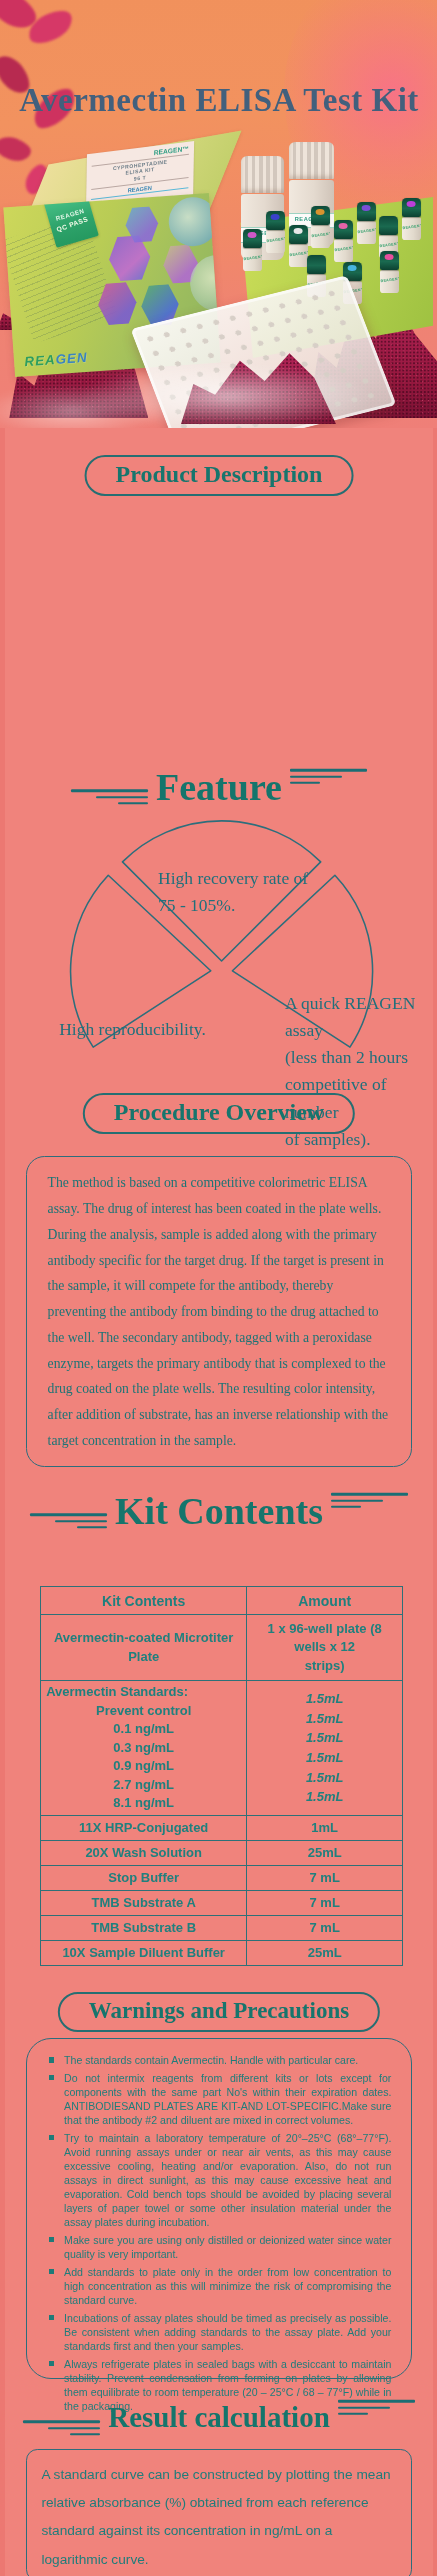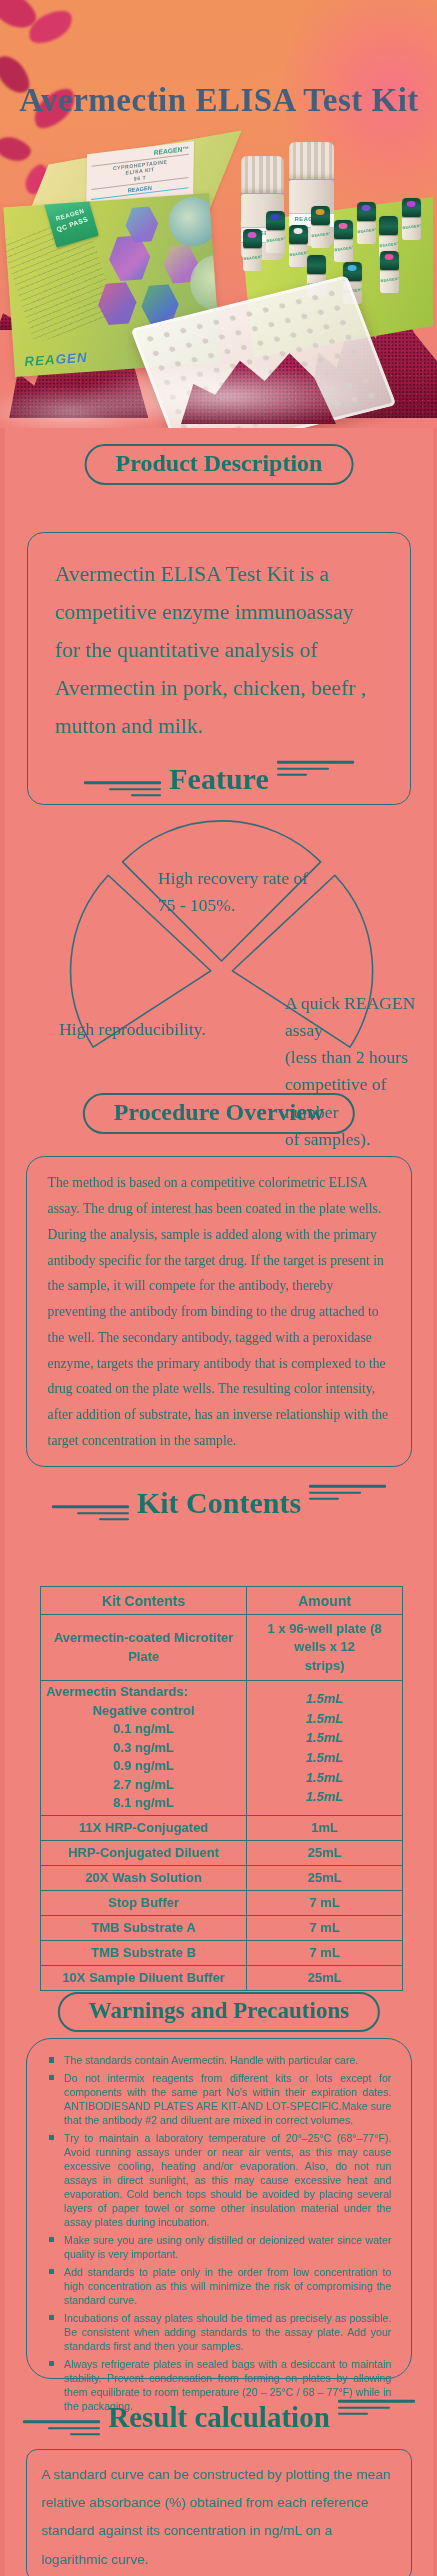--- a/index.html
+++ b/index.html
@@ -75,21 +75,21 @@
         background-image:radial-gradient(rgba(55,4,24,.6) 0.7px,transparent 0.8px),
                          radial-gradient(rgba(238,96,136,.55) 0.5px,transparent 0.6px),
                          linear-gradient(180deg,#b5255a 0%,#97183f 70%,#7c1234 100%);
         background-size:3.6px 3.6px,6.2px 6.2px,100% 100%;filter:blur(0.2px);}
   .fog{position:absolute;background:radial-gradient(ellipse at center,rgba(255,255,255,.65),rgba(255,255,255,0) 70%);
        filter:blur(3.1px);}
 
   
   .badge{position:absolute;left:50%;transform:translateX(-50%);border:2.1px solid #266e72;border-radius:41px;
         color:#17756d;font-weight:bold;font-size:24px;padding:4.1px 29px 6.2px;white-space:nowrap;}
-  .big-heading{position:absolute;width:100%;text-align:center;font-weight:bold;color:#15756c;font-size:30px;}
+  .big-heading{position:absolute;width:100%;text-align:center;font-weight:bold;color:#15756c;font-size:38px;}
   .heading-inner{display:inline-flex;align-items:center;gap:8.2px;}
   .fl{display:inline-flex;flex-direction:column;gap:3.6px;}
   .fl i{display:block;height:2.6px;background:#1b6e74;border-radius:1px;}
   .fl-left{align-items:flex-end;transform:translateY(10.3px);}
   .fl-right{align-items:flex-start;transform:translateY(-10.3px);}
   .fl i:nth-child(1){width:77px;} .fl i:nth-child(2){width:52px;} .fl i:nth-child(3){width:30px;}
 
   .round-box{position:absolute;border:1.5px solid #2c6d7c;box-sizing:border-box;color:#1a7a72;}
 
   
@@ -288,22 +288,21 @@
       <div class="plate">
         <div class="wells"></div>
       </div>
 
       <div class="pile" style="left:181px;top:199px;width:155px;height:77px;clip-path:polygon(0 100%,8% 48%,22% 62%,38% 18%,54% 44%,70% 8%,86% 40%,100% 100%);"></div>
       <div class="fog" style="left:77px;top:215px;width:299px;height:67px;"></div>
       <div class="fog" style="left:-20.6px;top:237px;width:185px;height:52px;opacity:.7;"></div>
     </div>
   </div>
 
-  <div class="badge" style="top:444px;">Product Description</div>
-  <div class="round-box desc-box">Avermectin ELISA Test Kit is a competitive enzyme immunoassay for the quantitative analysis of Avermectin in pork, chicken, beefr , mutton and milk.</div>
+  <div class="badge" style="top:455px;">Product Description</div>
 
   <div class="big-heading" style="top:747px;">
     <span class="heading-inner">
       <span class="fl fl-left">
           <i></i>
           <i></i>
           <i></i>
         </span>
       <span>Feature</span>
       <span class="fl fl-right">
@@ -371,21 +370,21 @@
             <div class="cl">Avermectin-coated Microtiter Plate</div>
           </td>
           <td class="amt">
             <div class="cl">1 x 96-well plate (8 wells x 12</div>
             <div class="cl">strips)</div>
           </td>
         </tr>
         <tr class="row-std">
           <td>
             <div class="std-title">Avermectin Standards:</div>
-            <div class="cl">Negative control</div>
+            <div class="cl">Prevent control</div>
             <div class="cl">0.1 ng/mL</div>
             <div class="cl">0.3 ng/mL</div>
             <div class="cl">0.9 ng/mL</div>
             <div class="cl">2.7 ng/mL</div>
             <div class="cl">8.1 ng/mL</div>
           </td>
           <td class="amt">
             <div class="cl">1.5mL</div>
             <div class="cl">1.5mL</div>
             <div class="cl">1.5mL</div>
@@ -397,28 +396,20 @@
         <tr class="row-sm">
           <td>
             <div class="cl">11X HRP-Conjugated</div>
           </td>
           <td class="amt">
             <div class="cl">1mL</div>
           </td>
         </tr>
         <tr class="row-sm">
           <td>
-            <div class="cl">HRP-Conjugated Diluent</div>
-          </td>
-          <td class="amt">
-            <div class="cl">25mL</div>
-          </td>
-        </tr>
-        <tr class="row-sm">
-          <td>
             <div class="cl">20X Wash Solution</div>
           </td>
           <td class="amt">
             <div class="cl">25mL</div>
           </td>
         </tr>
         <tr class="row-sm">
           <td>
             <div class="cl">Stop Buffer</div>
           </td>

